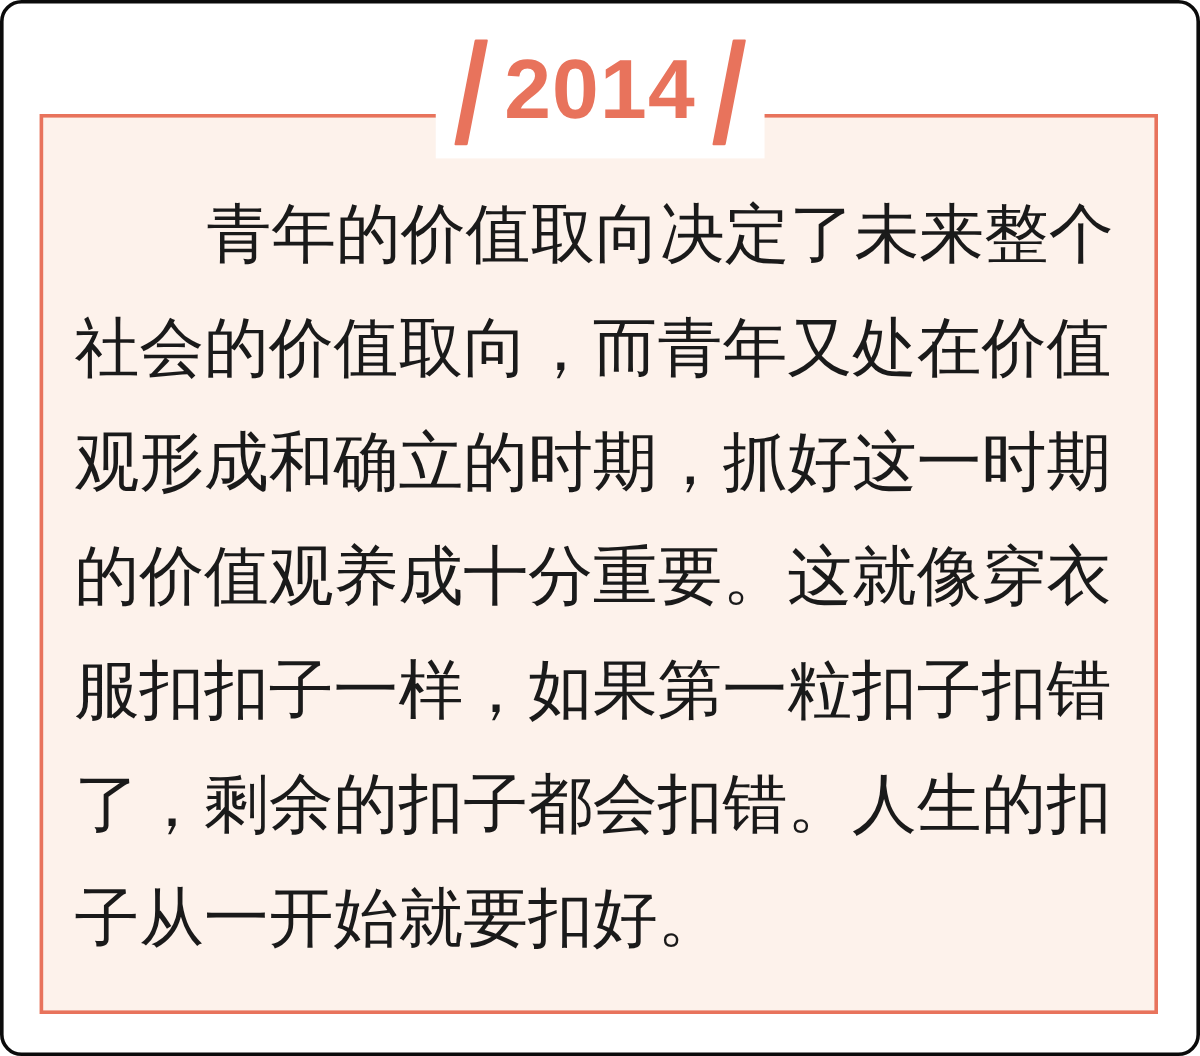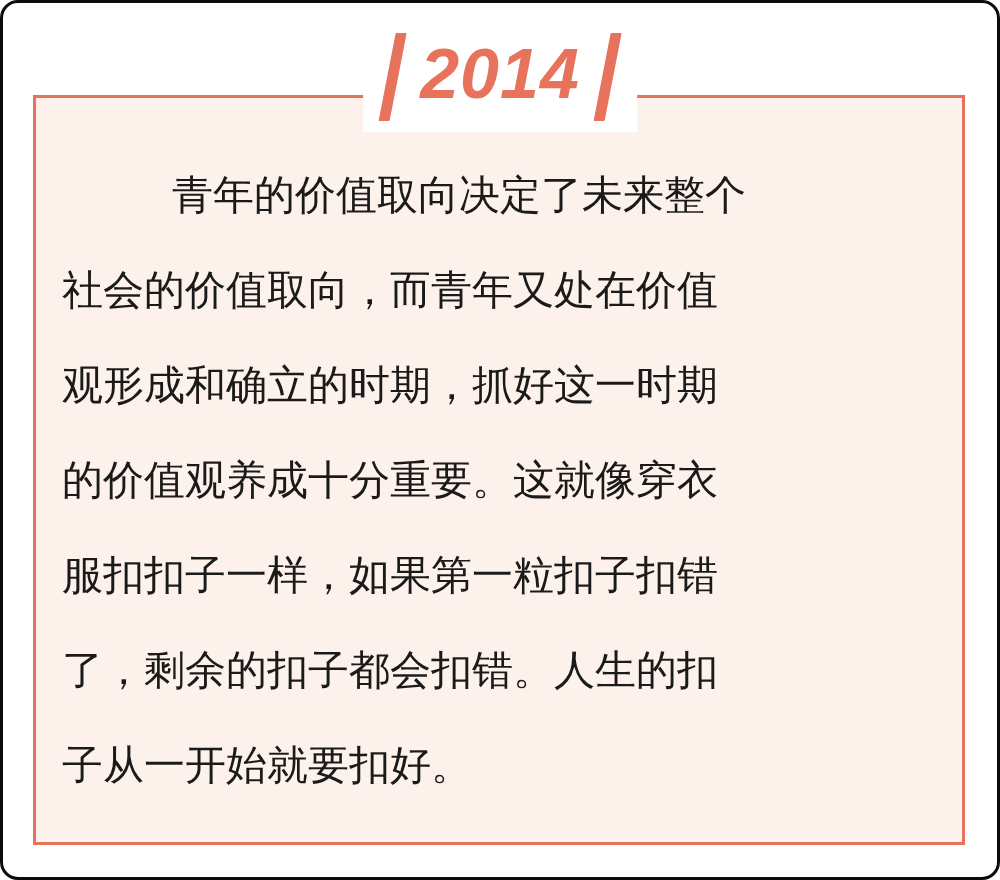--- a/index.html
+++ b/index.html
@@ -36,21 +36,21 @@
     height: 750px;
     box-sizing: border-box;
     border: 3px solid #e8735c;
     background: #fdf2eb;
     z-index: 1;
   }
   .quote-text {
     box-sizing: border-box;
     width: 100%;
     padding: 50px 14px 0 26px;
-    font-size: 41px;
+    font-size: 54px;
     line-height: 95px;
     letter-spacing: 0px;
     color: #1a1a1a;
     text-indent: 110px;
     white-space: pre-line;
     text-align: left;
   }
   
   .year-badge {
     position: absolute;
@@ -69,21 +69,20 @@
     height: 88px;
     background: #e8735c;
     transform: skewX(-11deg);
     border-radius: 1px;
     flex: 0 0 auto;
   }
   .year-text {
     font-family: "Liberation Sans", "DejaVu Sans", sans-serif;
     font-size: 70px;
     font-weight: bold;
-    font-style: italic;
     color: #e8735c;
     margin: 0 22px;
     letter-spacing: 1px;
     line-height: 1;
     padding-bottom: 6px;
   }
 </style>
 </head>
 <body>
 

